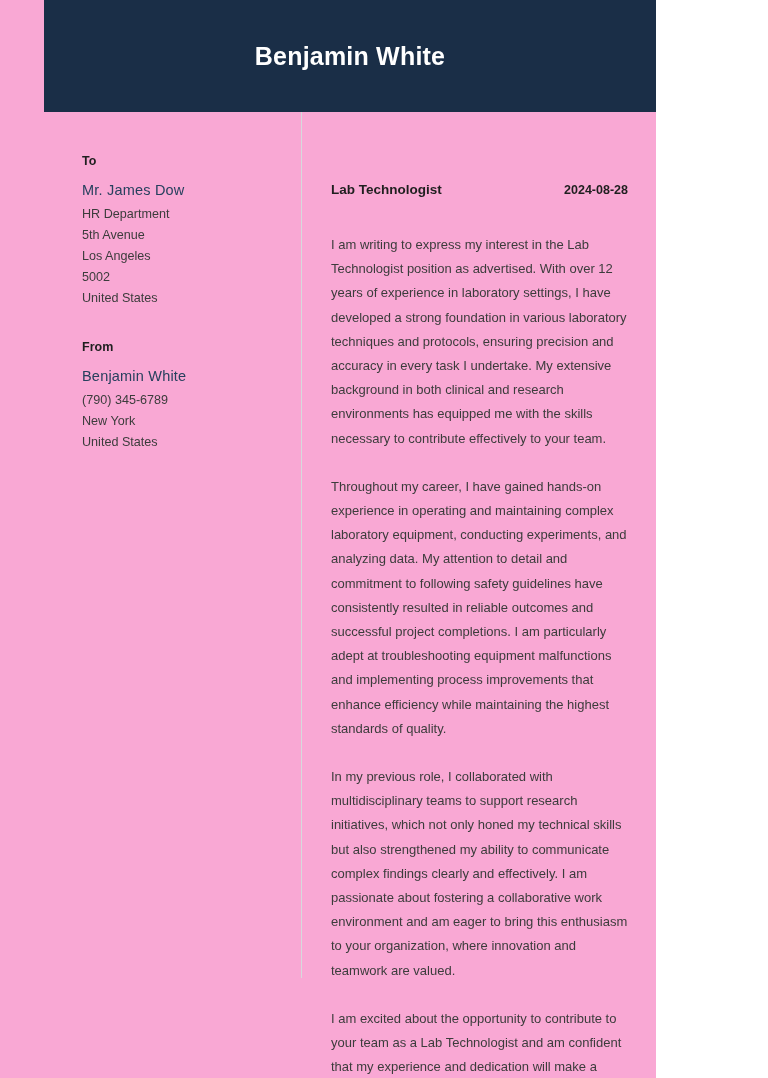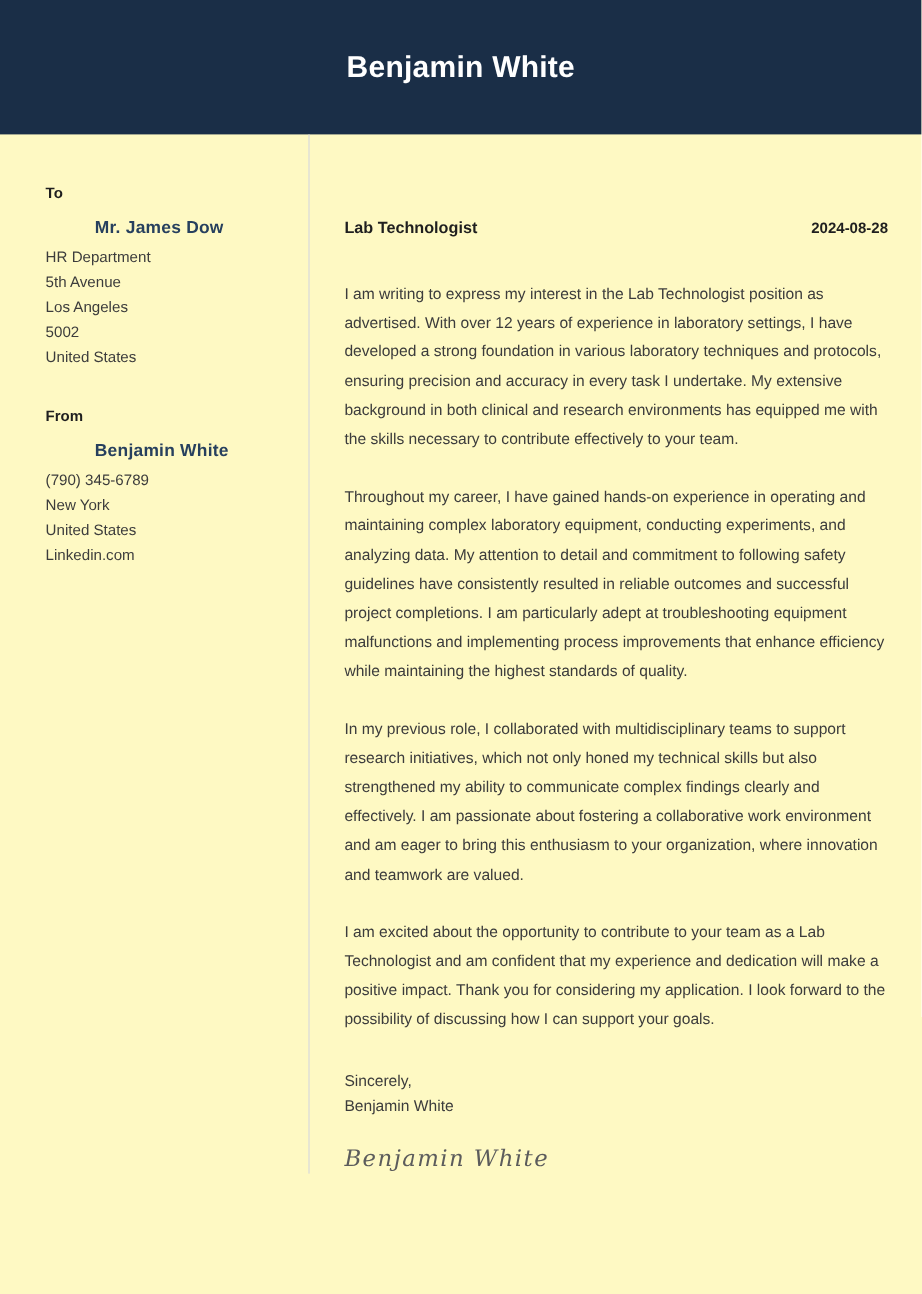--- a/index.html
+++ b/index.html
@@ -10,23 +10,24 @@
   body {
     width: 768px;
     height: 1078px;
     font-family: "Liberation Sans", sans-serif;
     color: #3c3c3c;
     overflow: hidden;
   }
 
   .page {
     position: relative;
-    width: 768px;
+    width: 612px;
     height: 1078px;
-    background: #fef9c3;
+    background: #f9a8d4;
+    padding-left: 44px;
   }
 
   
   .header {
     height: 112px;
     background: #1a2e47;
     display: flex;
     align-items: center;
     justify-content: center;
   }
@@ -54,25 +55,24 @@
     font-size: 12.5px;
     font-weight: bold;
     color: #1f1f1f;
     margin-bottom: 14px;
   }
   .block {
     margin-bottom: 31px;
   }
   .person-name {
     font-size: 14.5px;
-    font-weight: bold;
+    font-weight: normal;
     color: #27405e;
     margin-bottom: 6px;
     letter-spacing: 0.2px;
-    margin-left: 41px;
   }
   .side-line {
     font-size: 12.6px;
     line-height: 21px;
     color: #3c3c3c;
   }
 
   
   .divider {
     width: 1px;
@@ -155,21 +155,20 @@
         <div class="side-line">5002</div>
         <div class="side-line">United States</div>
       </div>
 
       <div class="block">
         <div class="block-label">From</div>
         <div class="person-name">Benjamin White</div>
         <div class="side-line">(790) 345-6789</div>
         <div class="side-line">New York</div>
         <div class="side-line">United States</div>
-        <div class="side-line">Linkedin.com</div>
       </div>
 
     </div>
 
     <div class="divider"></div>
 
     <div class="main">
 
       <div class="meta-row">
         <div class="job-title">Lab Technologist</div>

